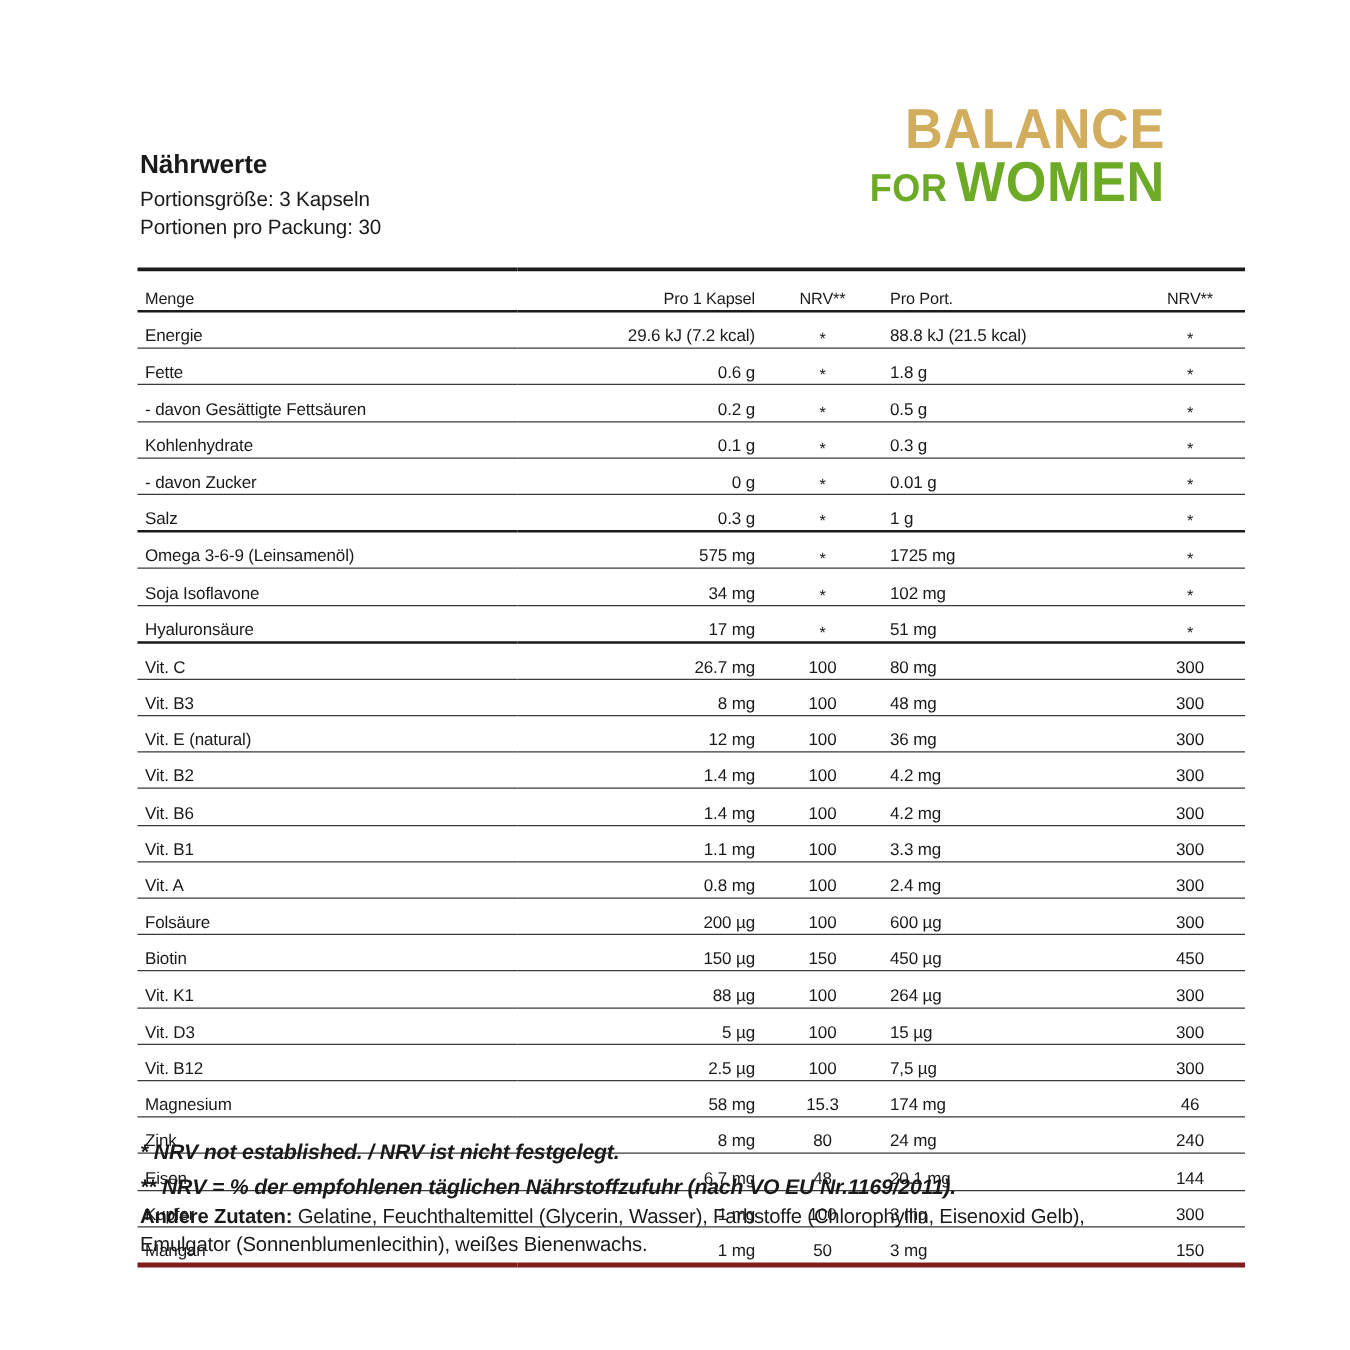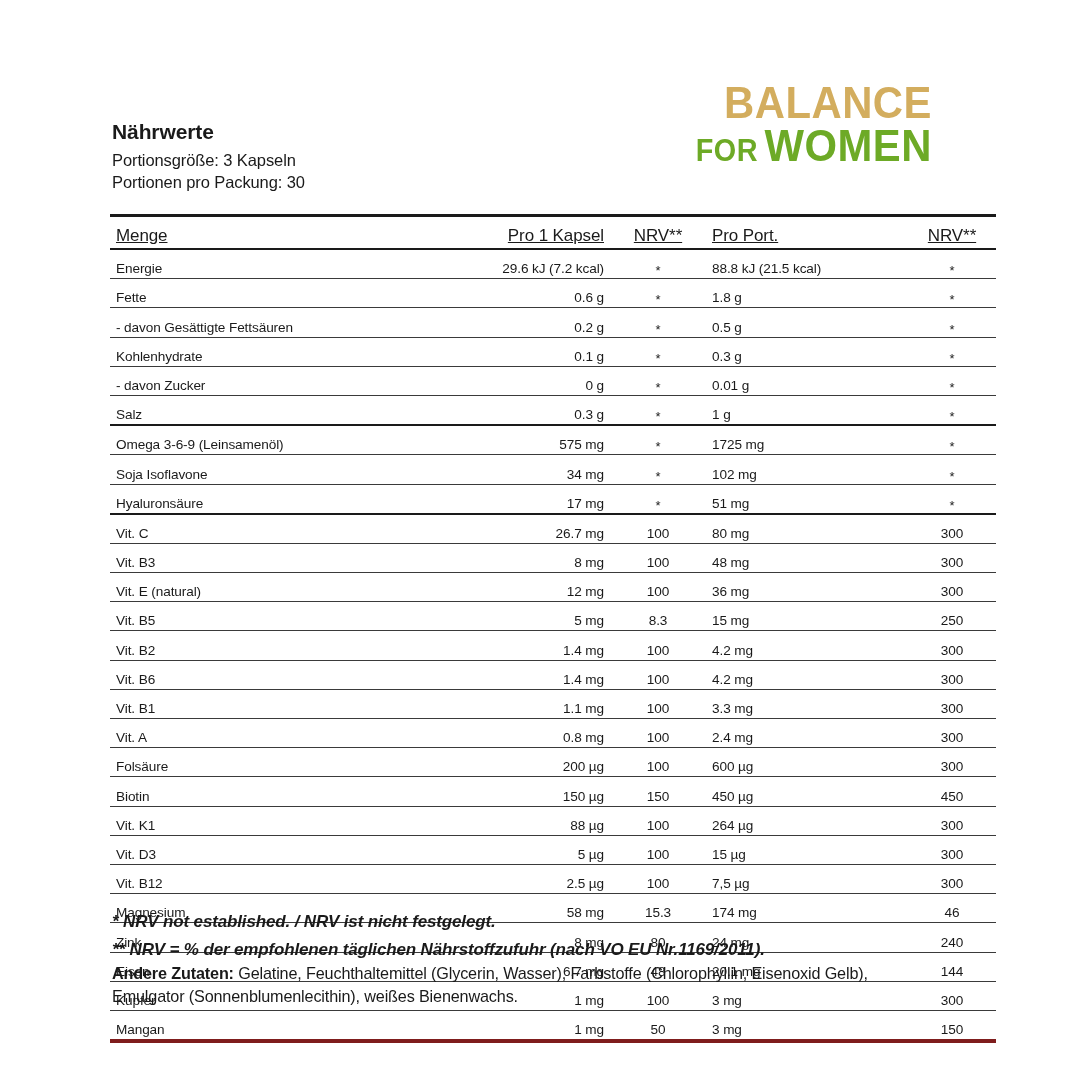--- a/index.html
+++ b/index.html
@@ -107,24 +107,23 @@
   .c-cap   { text-align: right; width: 190px; padding-right: 0 !important;}
   .c-nrv1  { text-align: center;width: 108px; }
   .c-port  { text-align: left; width: 200px; padding-right: 0 !important;}
   .c-nrv2  { text-align: center;width: 80px;  padding-right: 4px !important;}
 
   
   table.nutri tr.hdr th {
     border-top: 3.5px solid #1a1a1a;
     border-bottom: 2.6px solid #1a1a1a;
     height: 26px;
-    font-size: 17px;
+    font-size: 13px;
     padding-bottom: 2px !important;
     padding-top: 3px !important;
-    text-decoration: underline;
   }
   table.nutri tbody tr td {
     border-bottom: 1.5px solid #3a3a3a;
     height: 24.2px;
     padding-bottom: 2px !important;
     padding-top: 2px !important;
   }
   table.nutri tbody tr.sep-thick td {
     border-bottom: 2.8px solid #1a1a1a;
   }
@@ -266,27 +265,20 @@
             <td class="c-nrv2">300</td>
           </tr>
           <tr>
             <td class="c-name">Vit. E (natural)</td>
             <td class="c-cap">12 mg</td>
             <td class="c-nrv1">100</td>
             <td class="c-port">36 mg</td>
             <td class="c-nrv2">300</td>
           </tr>
           <tr>
-            <td class="c-name">Vit. B5</td>
-            <td class="c-cap">5 mg</td>
-            <td class="c-nrv1">8.3</td>
-            <td class="c-port">15 mg</td>
-            <td class="c-nrv2">250</td>
-          </tr>
-          <tr>
             <td class="c-name">Vit. B2</td>
             <td class="c-cap">1.4 mg</td>
             <td class="c-nrv1">100</td>
             <td class="c-port">4.2 mg</td>
             <td class="c-nrv2">300</td>
           </tr>
           <tr>
             <td class="c-name">Vit. B6</td>
             <td class="c-cap">1.4 mg</td>
             <td class="c-nrv1">100</td>

